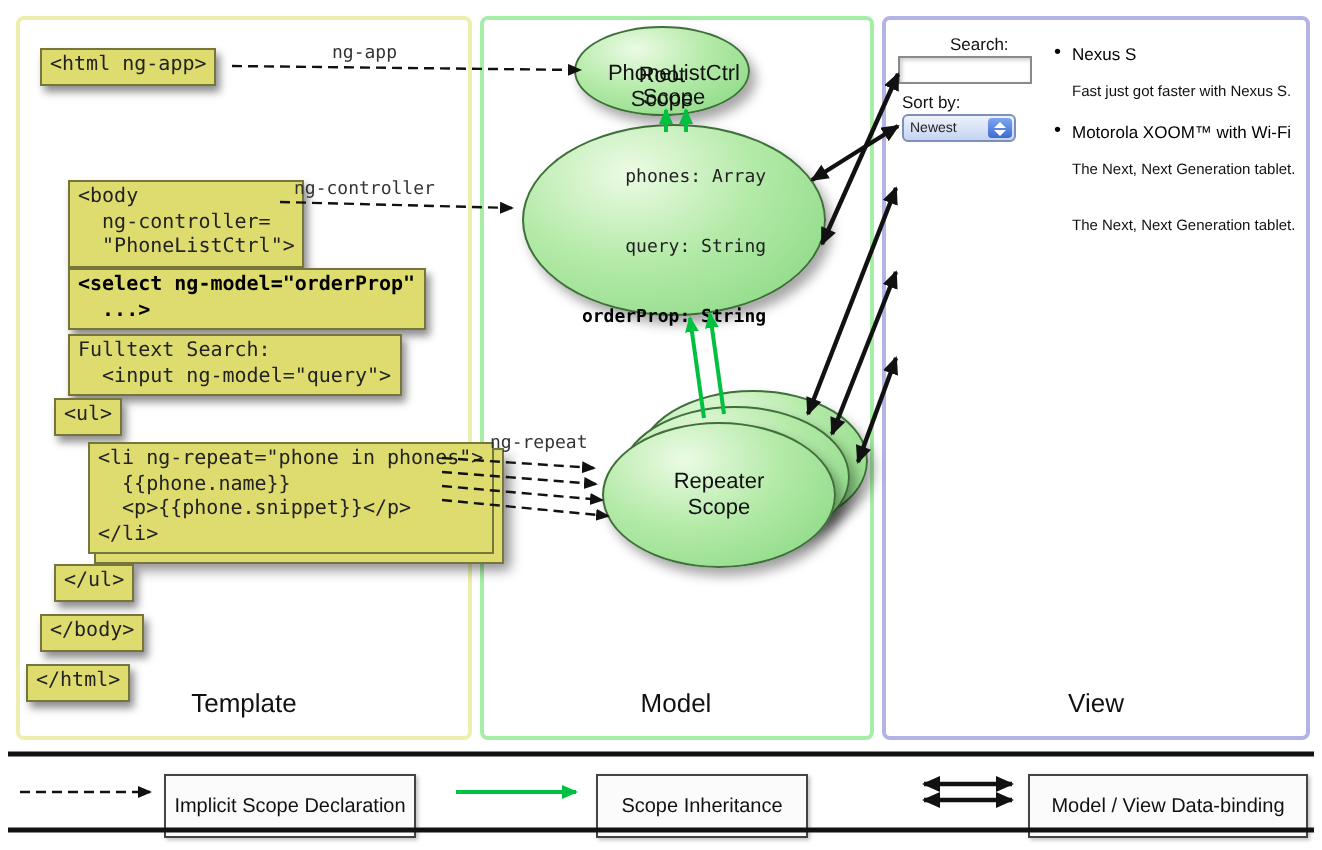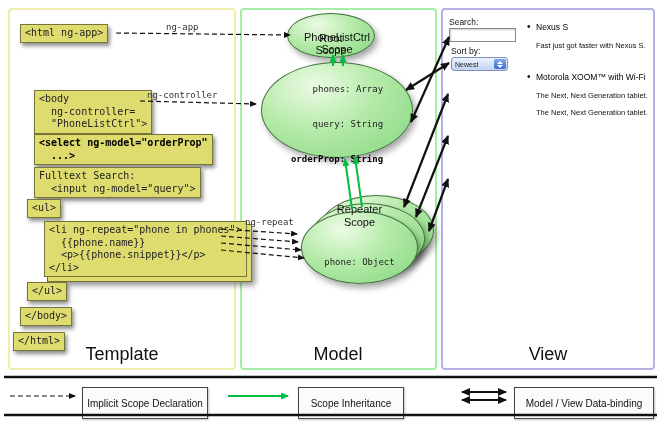--- a/index.html
+++ b/index.html
@@ -5,21 +5,21 @@
   * { margin:0; padding:0; box-sizing:border-box; }
   html,body { background:#fff; }
   body { font-family:"Liberation Sans", sans-serif; }
   #stage { position:relative; width:661px; height:425px; background:#fff; overflow:hidden; }
 
   
   .colbox { position:absolute; background:#fff; border-radius:4px; z-index:1; }
   #col-template { left:8px;  top:8px; width:228px; height:362px; border:2px solid #efefad; }
   #col-model    { left:240px; top:8px; width:197px; height:362px; border:2px solid #a6eda6; }
   #col-view     { left:441px; top:8px; width:214px; height:362px; border:2px solid #b3b3e6; }
-  .col-title { position:absolute; z-index:4; font-size:18px; color:#111; transform:translateX(-50%); }
+  .col-title { position:absolute; z-index:4; font-size:13px; color:#111; transform:translateX(-50%); }
 
   
   .codebox { position:absolute; z-index:3; background:#dedc6f; border:1px solid #77763a;
              box-shadow:2px 3px 4px rgba(0,0,0,0.45);
              font-family:"DejaVu Sans Mono","Liberation Mono",monospace;
              font-size:10px; line-height:1.25; color:#222; padding:2px 4px; white-space:pre; }
   .codebox.bold { font-weight:bold; color:#000; }
   .stacked { box-shadow:4px 4px 0 #dedc6f, 4px 4px 0 1px #77763a, 8px 8px 6px rgba(0,0,0,0.45); }
 
   
@@ -113,41 +113,38 @@
       <div>query: String</div>
       <div class="bold">orderProp: String</div>
     </div>
   </div>
 
   <div class="scope" style="left:319px; top:195px; width:115px; height:71px;"></div>
   <div class="scope" style="left:310px; top:203px; width:115px; height:71px;"></div>
   <div class="scope" style="left:301px; top:211px; width:117px; height:73px;">
     <div class="scope-title">Repeater
 Scope</div>
-    <div class="scope-props">
-      <div>phone: Object</div>
-    </div>
   </div>
 
-  <div class="view-label" style="left:449px; top:17px;">Search:</div>
+  <div class="view-label" style="left:475px; top:17px;">Search:</div>
   <div class="search-input" style="left:449px; top:28px;"></div>
   <div class="view-label" style="left:451px; top:46px;">Sort by:</div>
   <div class="dropdown" style="left:451px; top:57px;">
     <span>Newest</span>
     <span class="dd-btn">
         <i class="dd-up"></i>
         <i class="dd-down"></i>
       </span>
   </div>
 
   <div class="phone-item" style="top:22px;">
     <div class="phone-name">Nexus S</div>
     <div class="phone-snippet">Fast just got faster with Nexus S.</div>
   </div>
-  <div class="phone-item" style="top:61px;margin-top:11px;">
+  <div class="phone-item" style="top:61px;">
     <div class="phone-name">Motorola XOOM™ with Wi-Fi</div>
     <div class="phone-snippet">The Next, Next Generation tablet.</div>
   </div>
   <div class="phone-item" style="top:99px;">
     <div class="phone-snippet">The Next, Next Generation tablet.</div>
   </div>
 
   <div class="legend-box" style="left:82px;  top:387px; width:126px;">Implicit Scope Declaration</div>
   <div class="legend-box" style="left:514px; top:387px; width:140px;">Model / View Data-binding</div>
   <div class="legend-box" style="left:298px; top:387px; width:106px;">Scope Inheritance</div>

